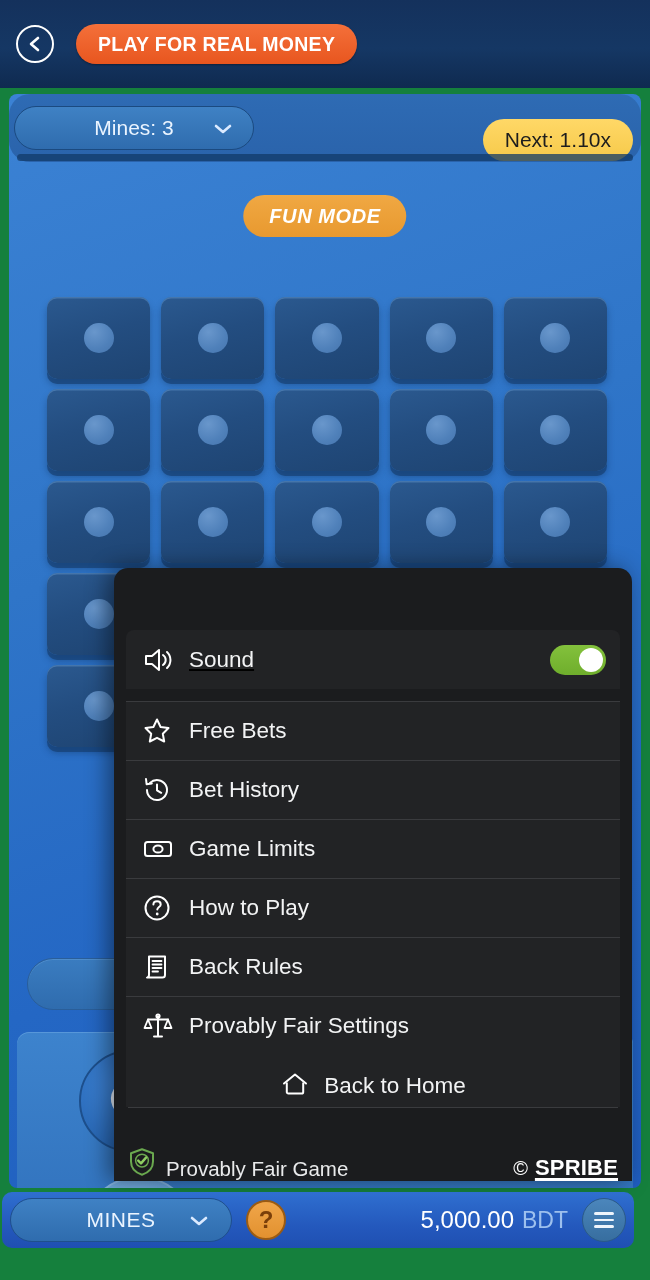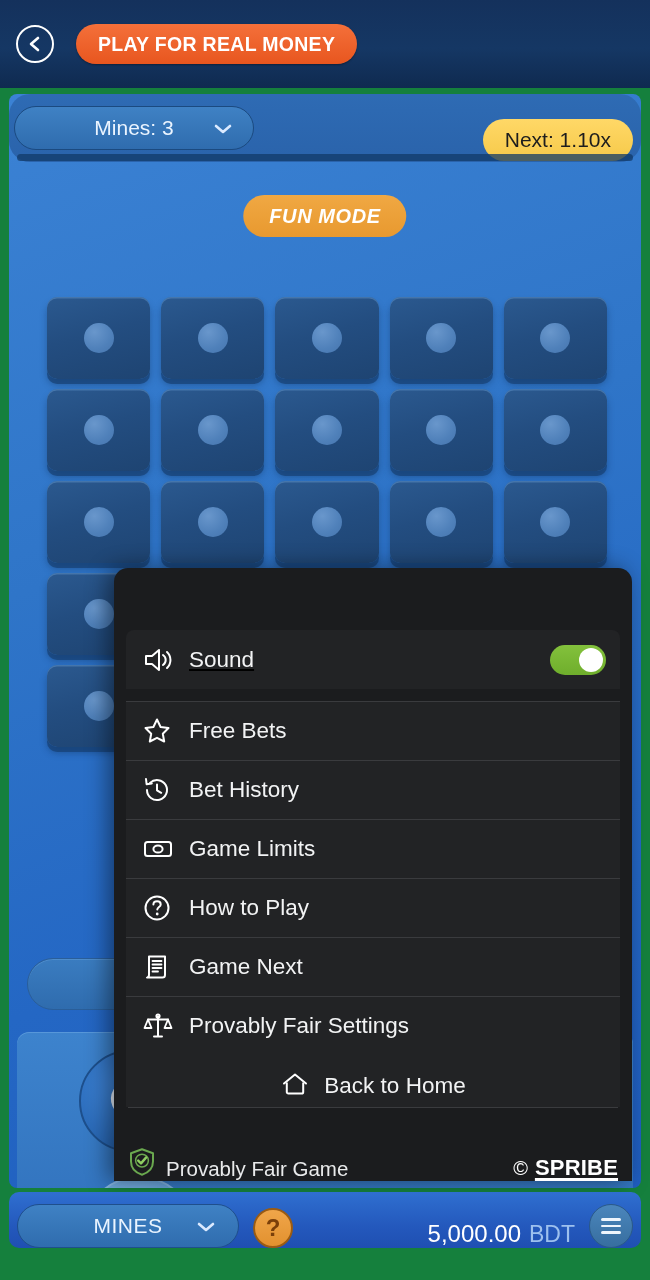--- a/index.html
+++ b/index.html
@@ -295,25 +295,25 @@
     font-weight: bold;
     letter-spacing: 0.2px;
     text-decoration: underline;
     text-underline-offset: 3px;
     text-decoration-thickness: 2.5px;
   }
 
   
   .bottombar {
     position: absolute;
-    left: 9px; top: 1192px;
+    left: 2px; top: 1192px;
     width: 632px; height: 56px;
     border-radius: 10px;
     background: linear-gradient(180deg, #2f6fd0 0%, #2459bd 60%, #1f4fb2 100%);
-    display: flex; align-items: flex-end;
+    display: flex; align-items: center;
     padding: 0 8px;
     z-index: 60;
   }
   .mines-btn {
     width: 222px; height: 44px;
     border-radius: 22px;
     background: linear-gradient(180deg, #3f81c4 0%, #2f6cae 100%);
     border: 1.5px solid #1f4f8c;
     position: relative;
     display: flex; align-items: center; justify-content: center;
@@ -552,21 +552,21 @@
       <div class="menu-row">
         <span class="ico">
           <svg width="28" height="28" viewBox="0 0 28 28">
             <path d="M6 3.5h16v18.5a2.6 2.6 0 0 1-2.6 2.6H4a2.6 2.6 0 0 0 2-2.6z" fill="none" stroke="#ffffff" stroke-width="2" stroke-linejoin="round"></path>
             <line x1="9.5" y1="8" x2="18.5" y2="8" stroke="#ffffff" stroke-width="1.8" stroke-linecap="round"></line>
             <line x1="9.5" y1="11.5" x2="18.5" y2="11.5" stroke="#ffffff" stroke-width="1.8" stroke-linecap="round"></line>
             <line x1="9.5" y1="15" x2="18.5" y2="15" stroke="#ffffff" stroke-width="1.8" stroke-linecap="round"></line>
             <line x1="9.5" y1="18.5" x2="15" y2="18.5" stroke="#ffffff" stroke-width="1.8" stroke-linecap="round"></line>
           </svg>
         </span>
-        <span class="mlabel">Game Next</span>
+        <span class="mlabel">Back Rules</span>
       </div>
 
       <div class="menu-row">
         <span class="ico">
           <svg width="30" height="28" viewBox="0 0 30 28">
             <line x1="15" y1="4" x2="15" y2="24" stroke="#ffffff" stroke-width="2" stroke-linecap="round"></line>
             <line x1="5" y1="7.5" x2="25" y2="7.5" stroke="#ffffff" stroke-width="2" stroke-linecap="round"></line>
             <circle cx="15" cy="4" r="1.8" fill="none" stroke="#ffffff" stroke-width="1.6"></circle>
             <path d="M5 7.5 1.5 16h7z" fill="none" stroke="#ffffff" stroke-width="1.8" stroke-linejoin="round"></path>
             <path d="M25 7.5 21.5 16h7z" fill="none" stroke="#ffffff" stroke-width="1.8" stroke-linejoin="round"></path>

